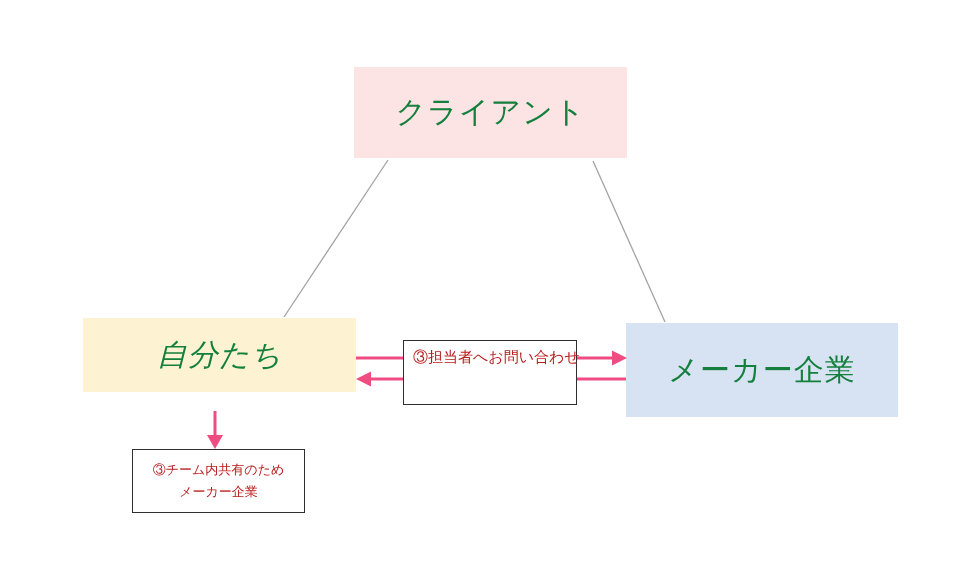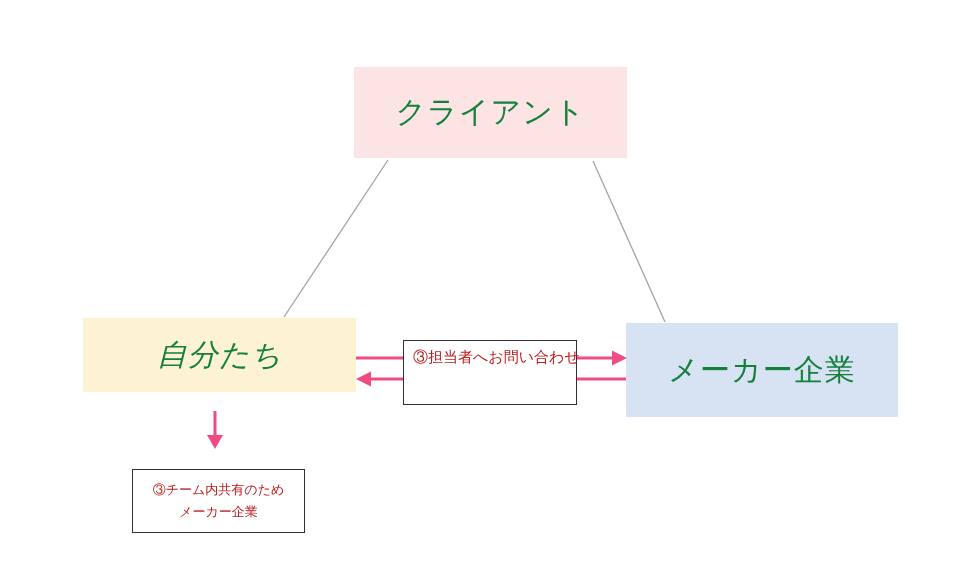--- a/index.html
+++ b/index.html
@@ -68,21 +68,20 @@
   }
   .callout-note {
     left: 132px; top: 449px;
     width: 173px; height: 64px;
     display: flex;
     flex-direction: column;
     justify-content: center;
     font-size: 13px;
     line-height: 22px;
     text-align: center;
-    margin-top: 20px;
   }
 </style>
 </head>
 <body>
 
 <div class="stage">
 
   <svg class="edge-layer" width="980" height="566" viewBox="0 0 980 566" xmlns="http://www.w3.org/2000/svg">
 
     <line x1="388" y1="160" x2="284" y2="317" stroke="#a3a3a3" stroke-width="1.3"></line>

